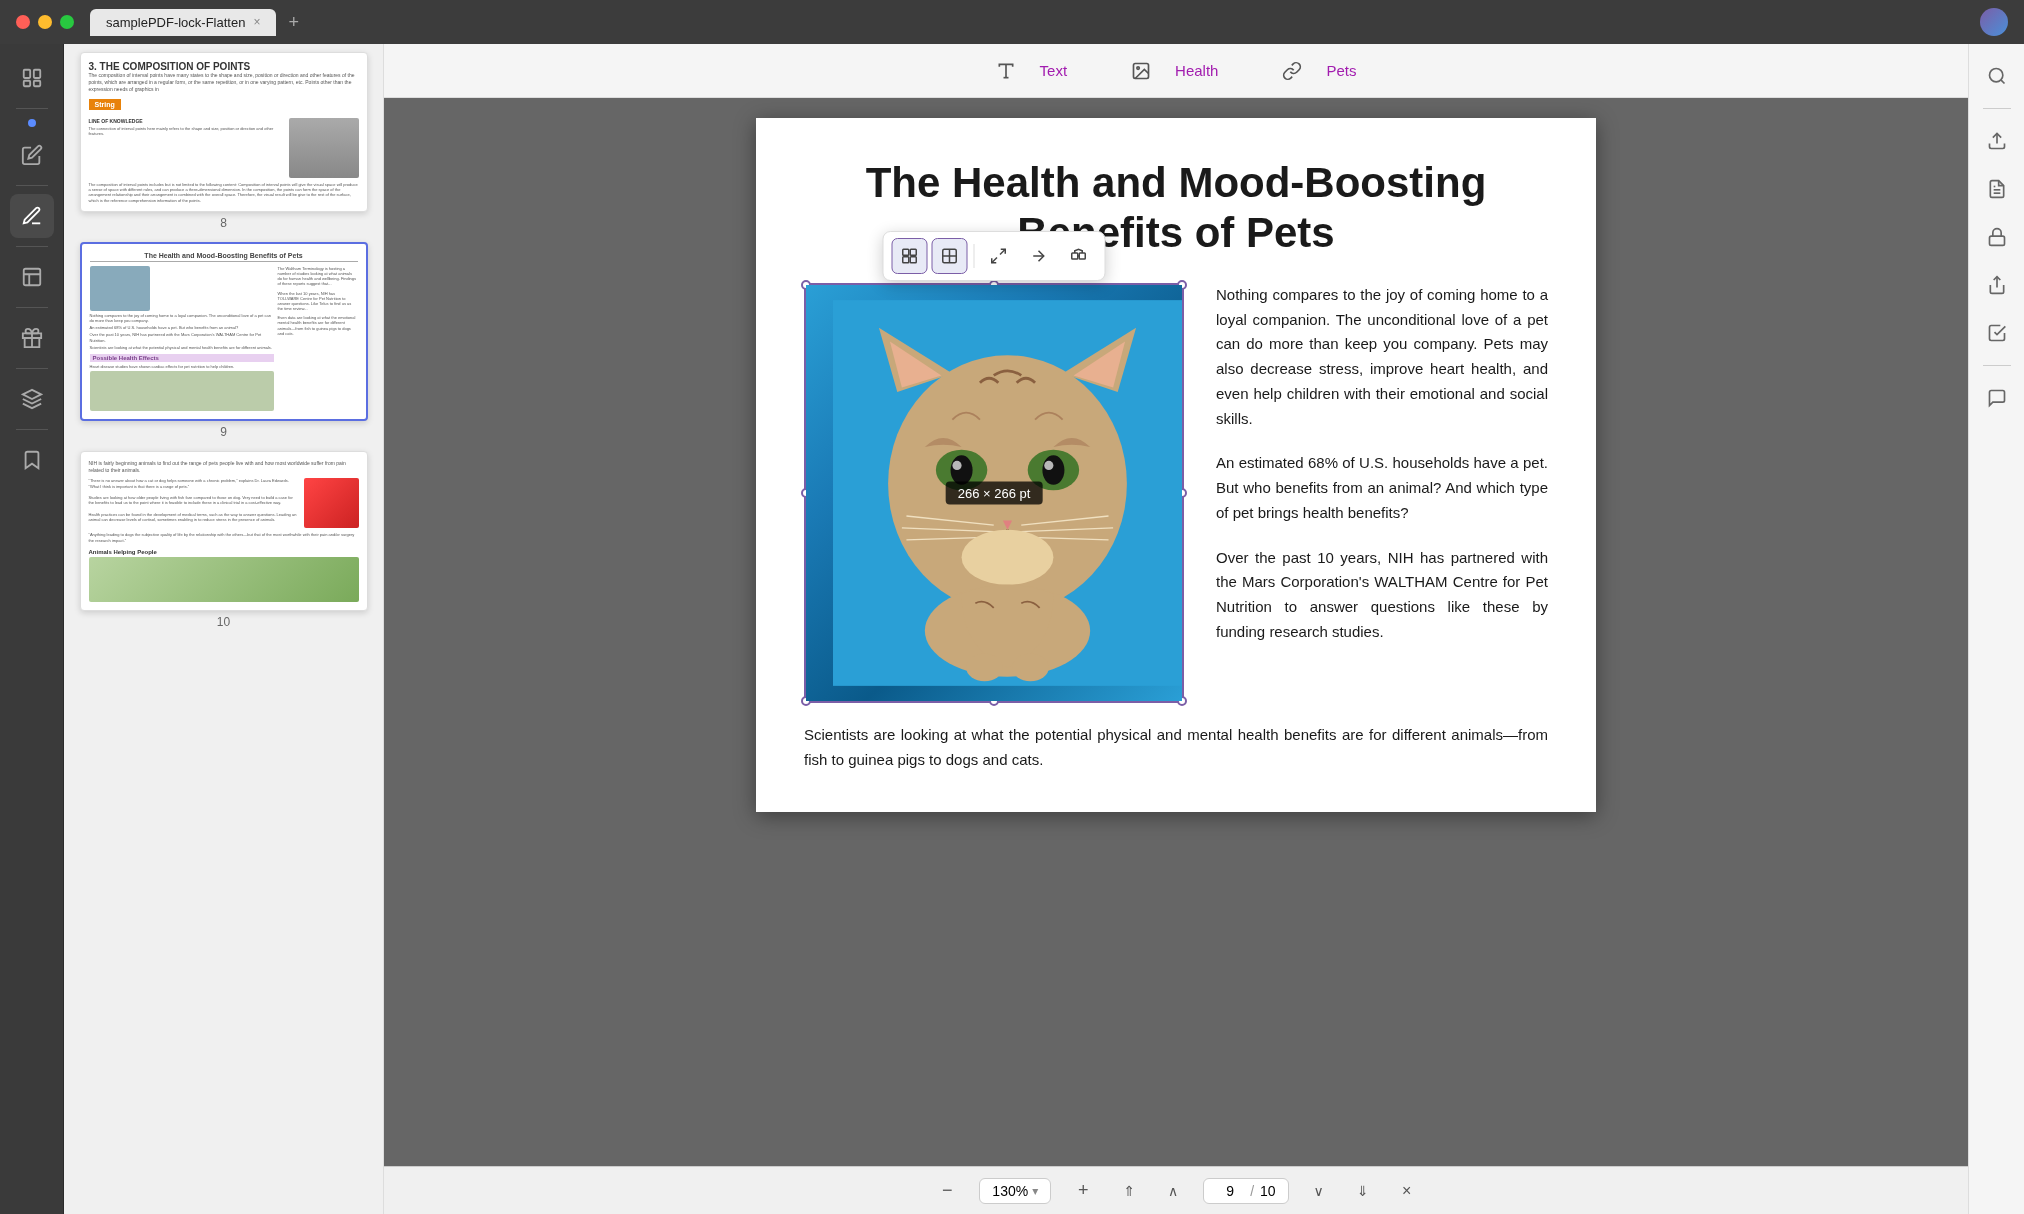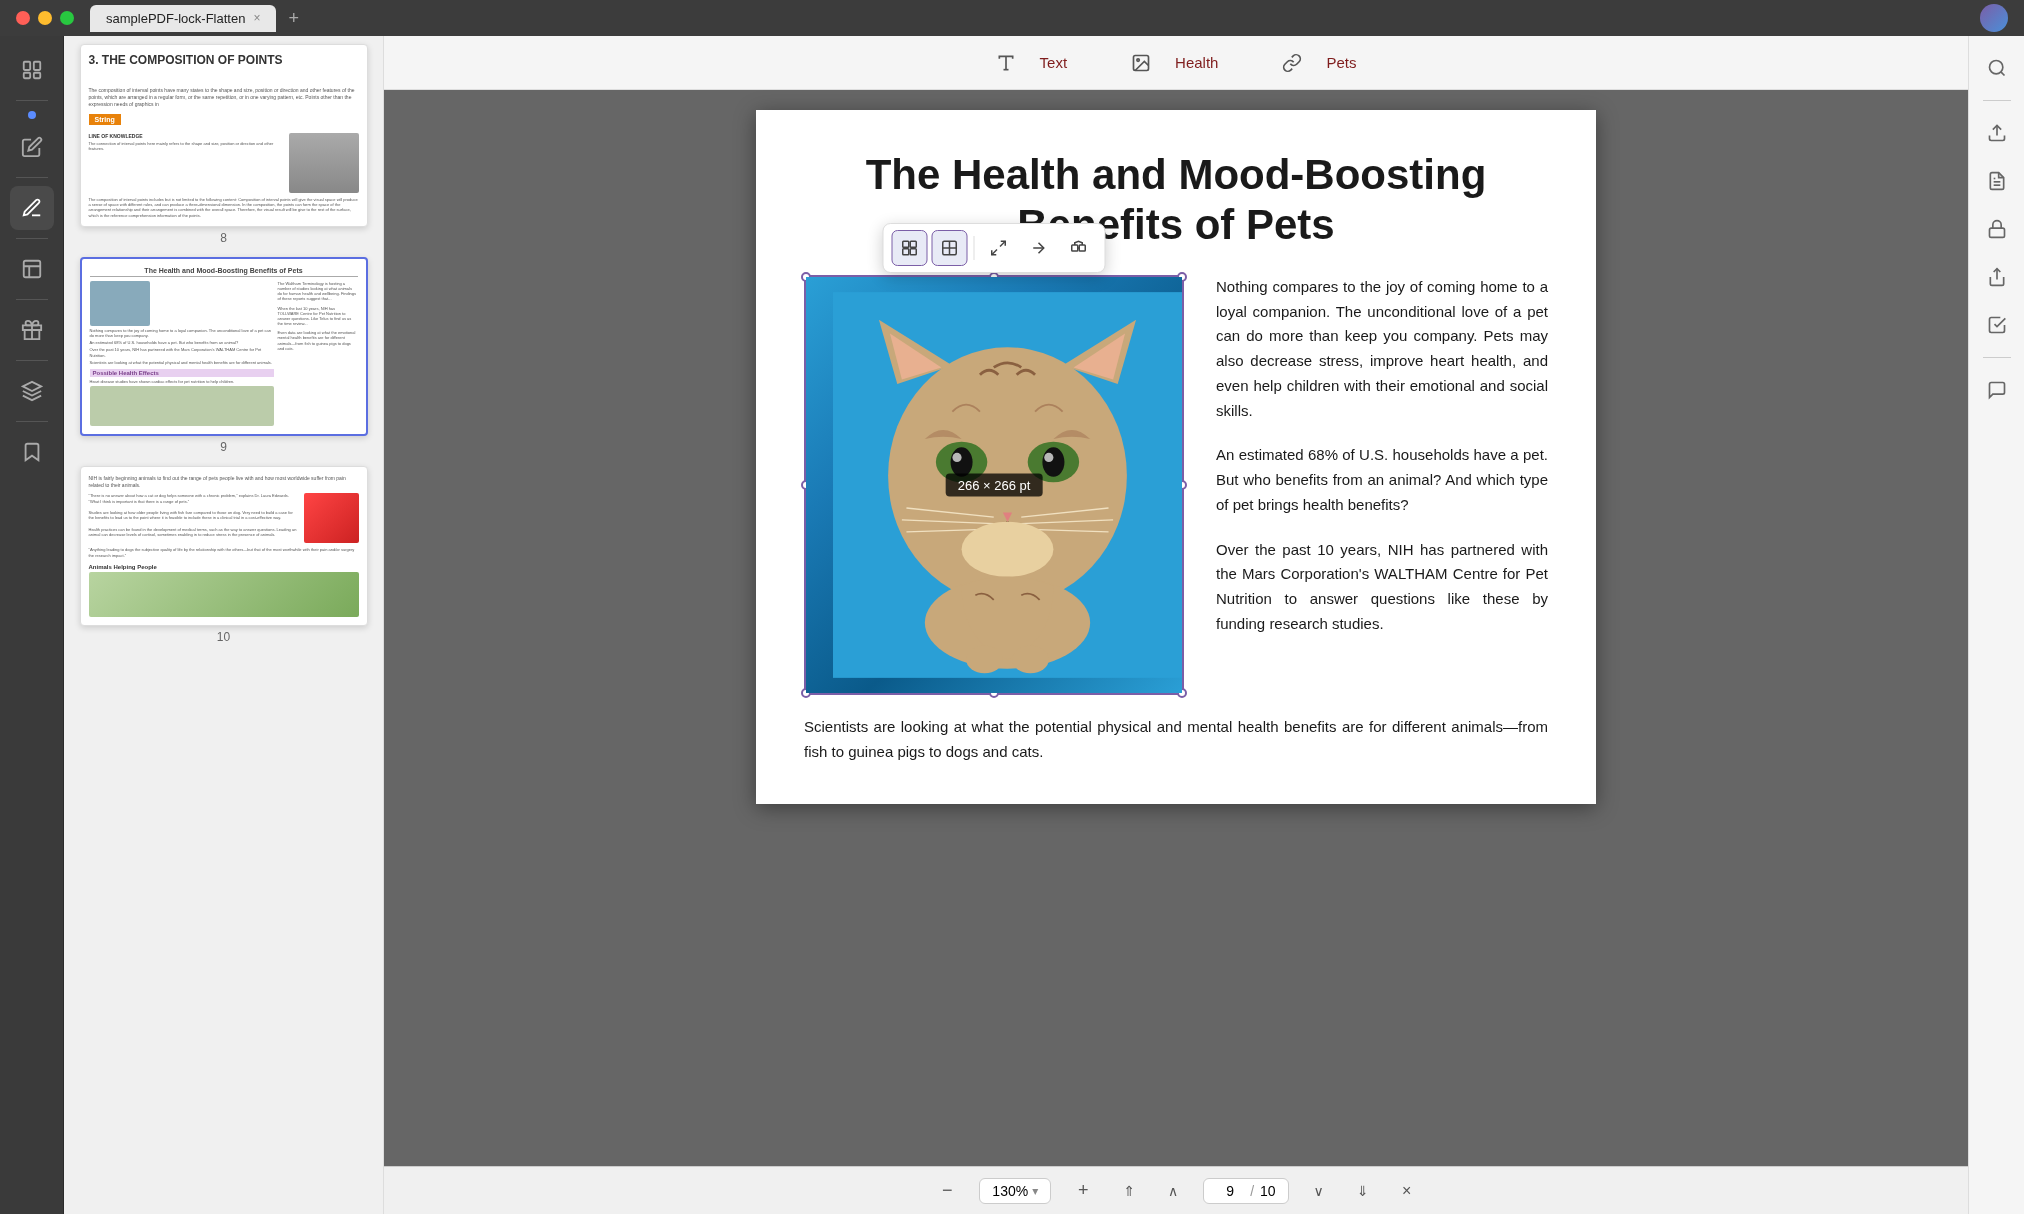--- a/index.html
+++ b/index.html
@@ -9,21 +9,21 @@
       width: 2024px;
       height: 1214px;
       overflow: hidden;
       display: flex;
       flex-direction: column;
     }
 
     
     .title-bar {
       background: #3c3c3c;
-      height: 36px;
+      height: 44px;
       display: flex;
       align-items: center;
       padding: 0 16px;
       flex-shrink: 0;
     }
     .traffic-lights {
       display: flex;
       gap: 8px;
       margin-right: 16px;
     }
@@ -154,24 +154,24 @@
       font-size: 12px;
       color: #666;
       margin-top: 4px;
     }
 
     
     .thumb8-content {
       padding: 8px;
     }
     .thumb8-title {
-      font-size: 12px;
+      font-size: 10px;
       font-weight: bold;
       color: #333;
-      margin-bottom: 20px;
+      margin-bottom: 0;
     }
     .thumb8-body {
       font-size: 5px;
       color: #555;
       line-height: 1.4;
     }
     .thumb8-badge {
       background: #e8820a;
       color: white;
       font-size: 7px;
@@ -259,21 +259,21 @@
       gap: 32px;
       flex-shrink: 0;
     }
     .toolbar-item {
       display: flex;
       align-items: center;
       gap: 24px;
       cursor: pointer;
       padding: 8px 16px;
       border-radius: 6px;
-      color: #7f1d1d;
+      color: #a21caf;
       font-size: 15px;
       font-weight: 500;
     }
     .toolbar-item svg { width: 20px; height: 20px; }
 
     
     .pdf-viewer {
       flex: 1;
       overflow-y: auto;
       overflow-x: hidden;

